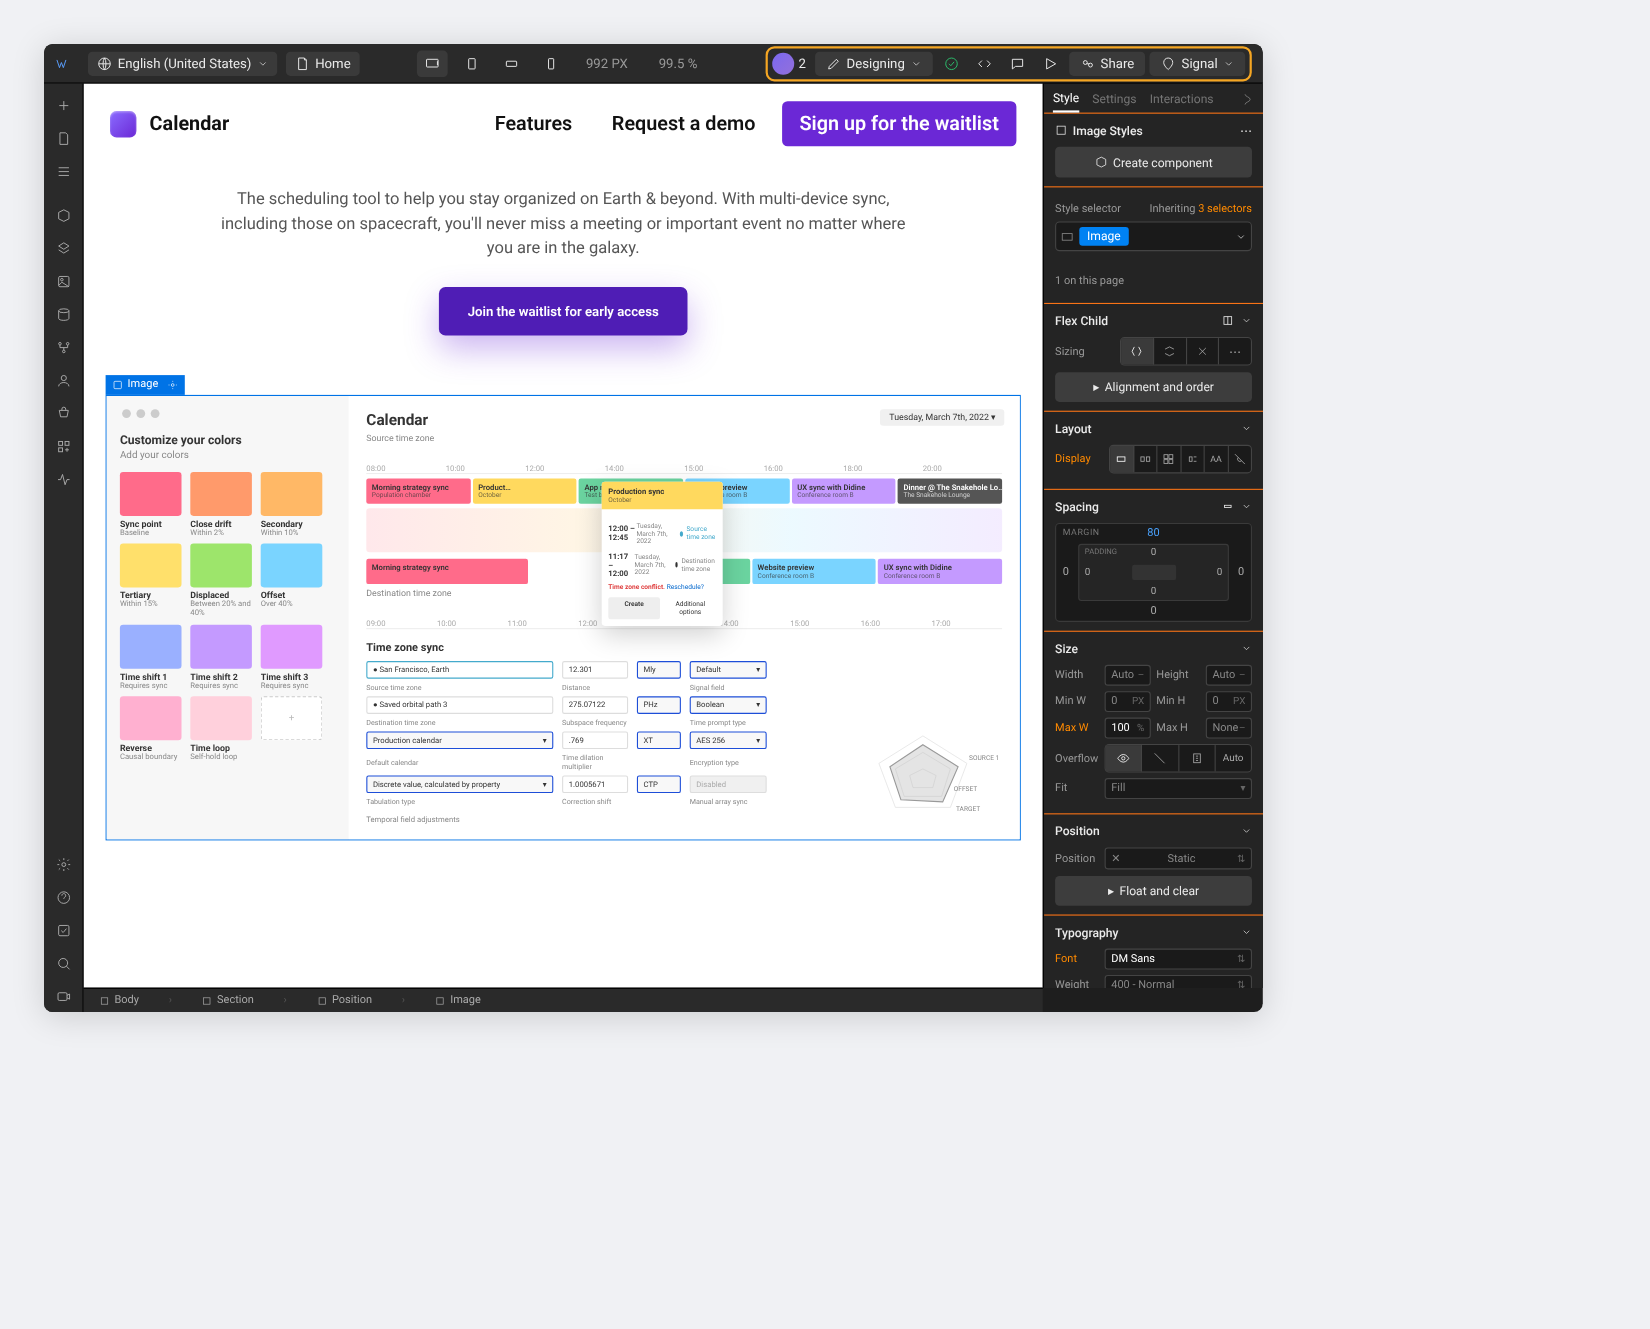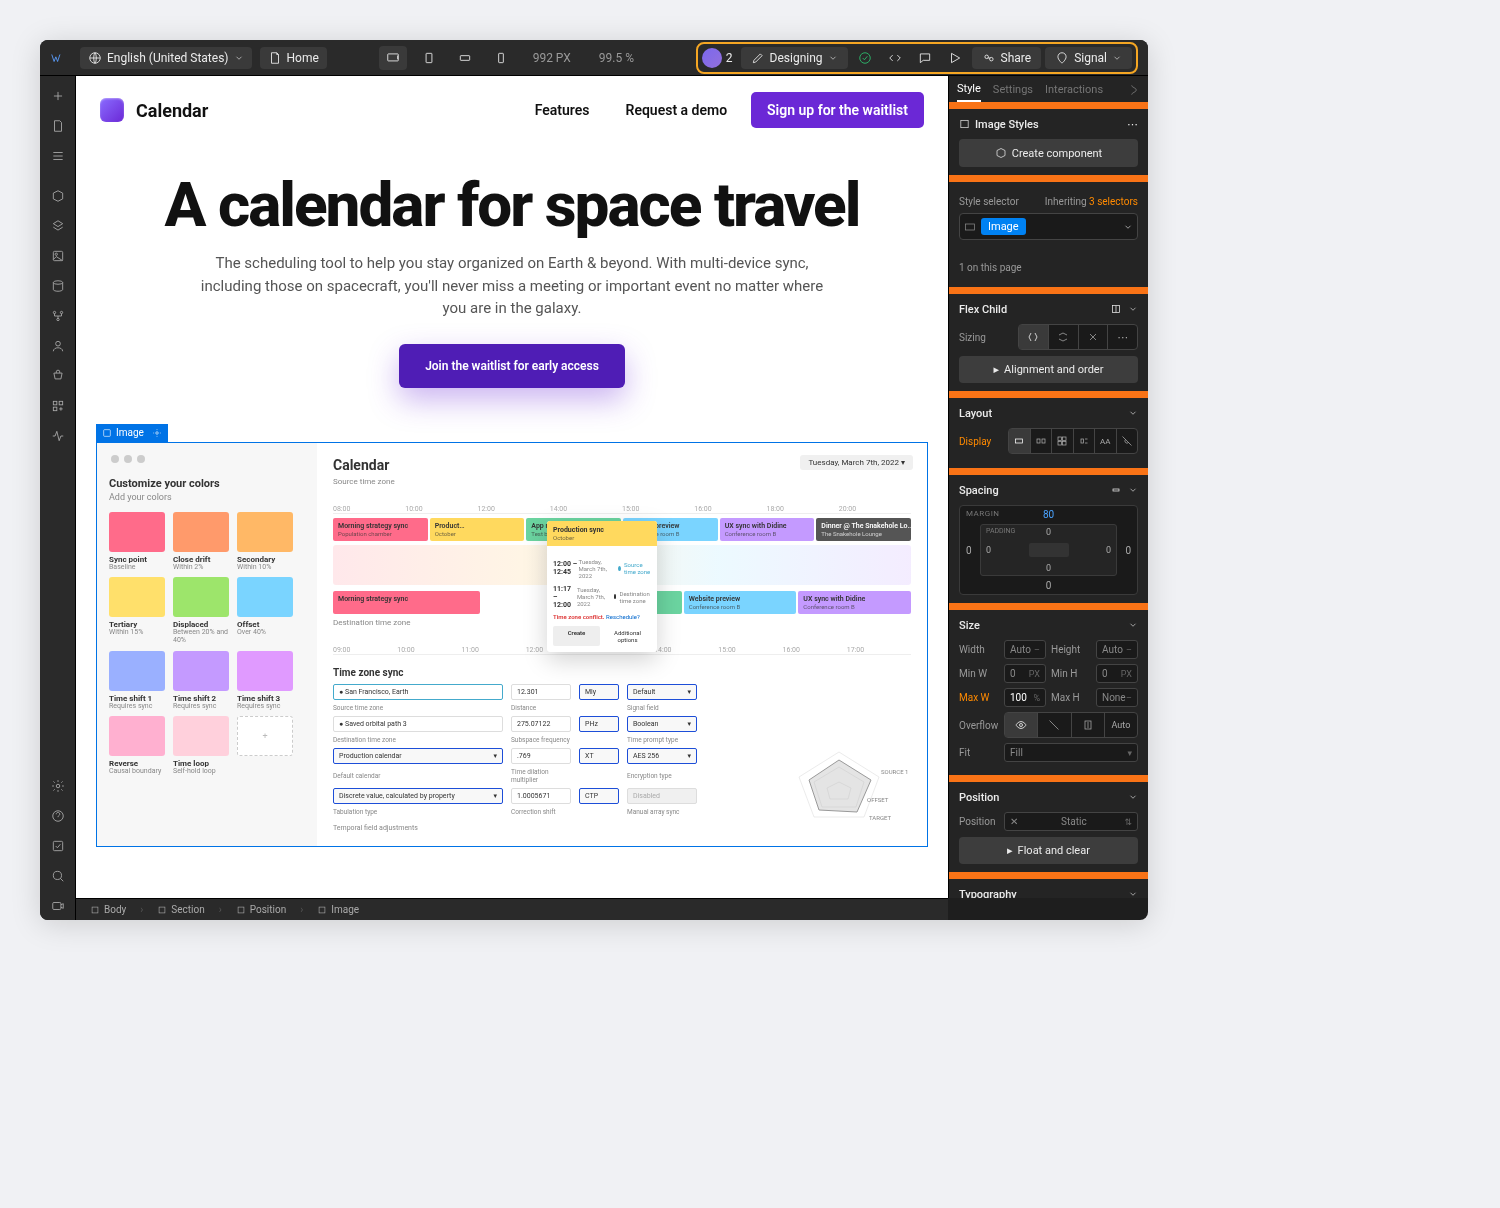--- a/index.html
+++ b/index.html
@@ -31,21 +31,21 @@
 
 
 .canvas-wrap{position:absolute;top:36px;left:36px;right:200px;bottom:22px;background:#2e2e2e;overflow:hidden}
 .canvas{position:absolute;inset:0;background:#fff;color:#111;overflow:hidden}
 
 
 .site-nav{display:flex;align-items:center;padding:16px 24px;gap:12px}
 .site-logo{width:24px;height:24px;border-radius:6px;background:linear-gradient(135deg,#8a6cff,#6b28d6);box-shadow:inset 0 1px 2px rgba(255,255,255,.4)}
 .site-brand{font-weight:700;font-size:18px}
 .site-nav .sp{flex:1}
-.site-nav a{font-weight:600;font-size:14px;color:#111;padding:8px 12px;cursor:pointer}
+.site-nav a{font-weight:600;font-size:18px;color:#111;padding:8px 12px;cursor:pointer}
 .site-nav .cta{background:var(--purple);color:#fff;border-radius:5px;padding:10px 16px}
 .hero{text-align:center;padding:20px 40px 30px}
 .hero h1{font-size:62px;font-weight:800;letter-spacing:-2px;margin:10px 0 16px;line-height:1}
 .hero p{font-size:15px;color:#555;max-width:640px;margin:0 auto;line-height:1.5}
 .hero .cta2{display:inline-block;background:#4f1db5;color:#fff;font-weight:600;padding:15px 26px;border-radius:6px;margin-top:24px;box-shadow:0 12px 30px rgba(107,40,214,.35);cursor:pointer}
 
 .sel-img{margin:24px 20px 0;position:relative}
 .sel-label{position:absolute;top:-18px;left:0;background:var(--blue);color:#fff;font-size:10px;padding:2px 6px;display:flex;align-items:center;gap:4px}
 .sel-label .gear{margin-left:4px}
 .mock{border:1px solid var(--blue);background:#fafafa;display:flex;font-size:9px;color:#333}
@@ -95,21 +95,21 @@
 .chart-placeholder{position:absolute;bottom:14px;right:18px;width:140px;height:90px;display:flex;align-items:center;justify-content:center}
 .chart-placeholder svg{width:100%;height:100%}
 
 
 .panel{position:absolute;top:36px;right:0;bottom:22px;width:200px;background:#242424;border-left:1px solid #000;overflow-y:auto;font-size:11px}
 .panel::-webkit-scrollbar{width:0}
 .tabs{display:flex;padding:6px 8px 0;gap:12px;align-items:center}
 .tabs span{color:var(--text-dim2);cursor:pointer;padding-bottom:5px}
 .tabs span.active{color:#fff;border-bottom:2px solid #fff}
 .tabs .sp{flex:1}
-.section{padding:8px 10px;border-top:7px solid #f97316}
+.section{padding:8px 10px;border-top:1px solid #f97316}
 .section-head{display:flex;align-items:center;justify-content:space-between;margin-bottom:8px}
 .section-head .title{font-weight:500;font-size:11px}
 .btn-wide{background:var(--bg4);padding:7px;text-align:center;border-radius:4px;cursor:pointer;font-size:11px;display:flex;align-items:center;justify-content:center;gap:5px}
 .row{display:flex;align-items:center;justify-content:space-between;margin:6px 0}
 .row.sm{font-size:10px;color:var(--text-dim)}
 .tag-select{background:#1a1a1a;border:1px solid #444;border-radius:4px;display:flex;align-items:center;padding:4px;gap:5px}
 .tag{background:var(--blue-tag);color:#fff;padding:2px 7px;border-radius:3px;font-size:11px}
 .inherit{font-size:10px}
 .inherit .o{color:var(--accent)}
 .btn-group{display:flex;background:#1a1a1a;border-radius:4px;border:1px solid #444}
@@ -131,21 +131,21 @@
 .spacing-box .padding .center{position:absolute;top:50%;left:50%;transform:translate(-50%,-50%);width:40px;height:14px;background:#333;border-radius:2px}
 
 .size-row{display:flex;align-items:center;gap:5px;margin:5px 0;font-size:10px}
 .size-row .lab{width:40px;color:var(--text-dim)}
 .size-row .lab.o{color:var(--accent)}
 .size-row .inp{flex:1;background:#1a1a1a;border:1px solid #444;border-radius:3px;padding:3px 5px;display:flex;justify-content:space-between;align-items:center;color:#888;min-width:0}
 .size-row .inp .unit{color:#666;font-size:9px}
 .size-row .inp.active{color:#fff}
 
 
-.crumbs{position:absolute;bottom:0;left:36px;right:200px;height:22px;background:#2a2a2a;display:flex;align-items:center;padding:0 8px;gap:8px;font-size:10px;border-top:1px solid #000}
+.crumbs{position:absolute;bottom:0;left:36px;right:200px;height:22px;background:#2a2a2a;display:flex;align-items:center;padding:0 8px;gap:21px;font-size:10px;border-top:1px solid #000}
 .crumbs .crumb{display:flex;align-items:center;gap:4px;padding:2px 6px;cursor:pointer;color:#aaa}
 .crumbs .sep{color:#555}
 
 svg{display:block}
 .ico{width:14px;height:14px;stroke:currentColor;fill:none;stroke-width:1.5}
 </style>
 </head>
 <body>
 
 <div class="frame">
@@ -362,21 +362,20 @@
     <div class="canvas">
       <div class="site-nav">
         <div class="site-logo"></div>
         <span class="site-brand">Calendar</span>
         <div class="sp"></div>
         <a>Features</a>
         <a>Request a demo</a>
         <a class="cta">Sign up for the waitlist</a>
       </div>
       <div class="hero">
-        <h1>A calendar for space travel</h1>
         <p>The scheduling tool to help you stay organized on Earth &amp; beyond. With multi-device sync, including those on spacecraft, you'll never miss a meeting or important event no matter where you are in the galaxy.</p>
         <div class="cta2">Join the waitlist for early access</div>
       </div>
 
       <div class="sel-img">
         <div class="sel-label">
           <svg class="ico" viewBox="0 0 24 24" style="width:10px;stroke:#fff">
               <rect x="4" y="4" width="16" height="16" rx="2"></rect>
             </svg>
           <span>Image</span>

